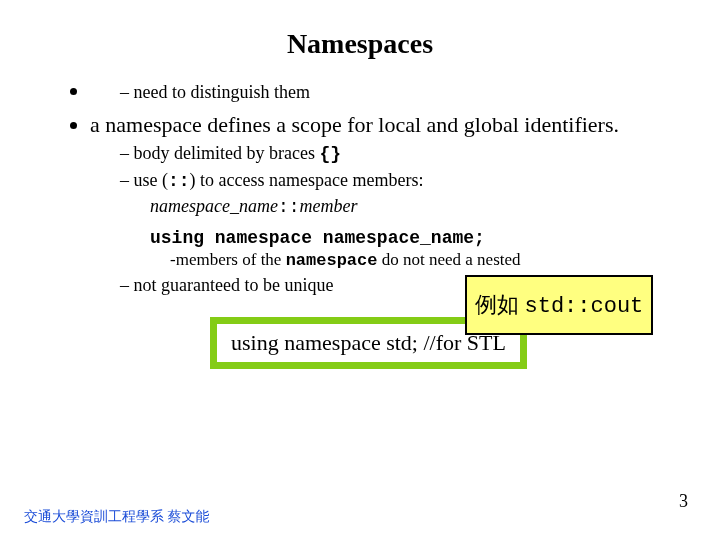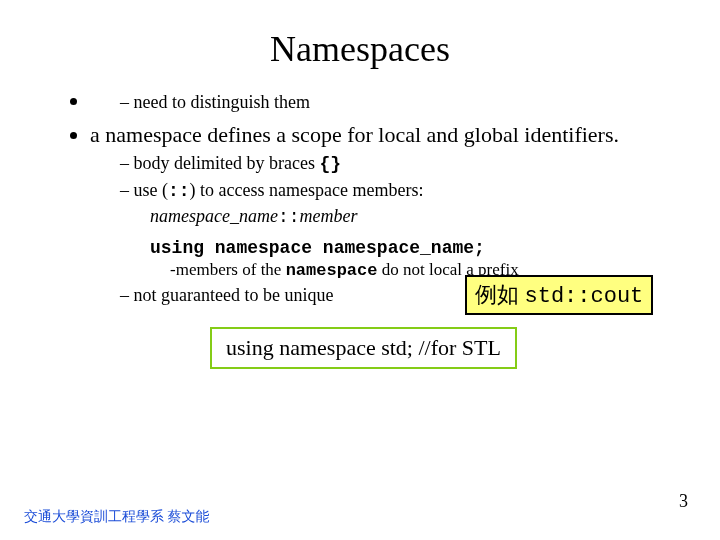--- a/index.html
+++ b/index.html
@@ -12,23 +12,23 @@
     color: #000;
     position: relative;
     overflow: hidden;
   }
   .slide {
     padding: 18px 40px 0 40px;
     box-sizing: border-box;
   }
   h1 {
     text-align: center;
-    font-size: 36px;
+    font-size: 28px;
     margin: 10px 0 18px 0;
-    font-weight: normal;
+    font-weight: bold;
   }
   ul.top {
     list-style: disc;
     margin: 0;
     padding-left: 50px;
     font-size: 22px;
   }
   ul.top > li {
     margin-bottom: 4px;
   }
@@ -50,21 +50,21 @@
   }
   .ital {
     font-style: italic;
   }
   .callout {
     position: absolute;
     border: 2px solid #000;
     background: #ffff80;
     font-family: "Courier New", monospace;
     font-size: 22px;
-    padding: 3px 8px;
+    padding: 13px 8px;
     text-align: center;
   }
   .callout .cjk {
     font-family: "Times New Roman", "SimSun", serif;
   }
   .using-line {
     font-family: "Courier New", monospace;
     font-weight: bold;
     font-size: 18px;
     margin-left: 60px;
@@ -72,21 +72,21 @@
   }
   .members-note {
     font-size: 17px;
     margin-left: 80px;
     margin-top: 2px;
   }
   .members-note .mono {
     font-weight: bold;
   }
   .bottom-box {
-    border: 2px solid #84cc16;
+    border: 7px solid #84cc16;
     font-size: 22px;
     padding: 6px 14px;
     display: inline-block;
     margin-top: 12px;
     margin-left: 170px;
   }
   .footer {
     position: absolute;
     bottom: 14px;
     left: 24px;
@@ -126,21 +126,21 @@
         </li>
         <li>
           <span>use (</span><span class="mono" style="font-weight:bold;">::</span><span>) to access namespace members:</span>
           <div class="access-line">
             <span class="ital">namespace_name</span><span class="mono">::</span><span class="ital">member</span>
           </div>
         </li>
       </ul>
       <div class="using-line">using namespace namespace_name;</div>
       <div class="members-note">
-        <span>-members of the </span><span class="mono">namespace</span><span> do not local a prefix</span>
+        <span>-members of the </span><span class="mono">namespace</span><span> do not need a nested</span>
       </div>
       <ul class="sub">
         <li>not guaranteed to be unique</li>
       </ul>
     </li>
   </ul>
 
   <div class="bottom-box">using namespace std; //for STL</div>
 </div>
 

